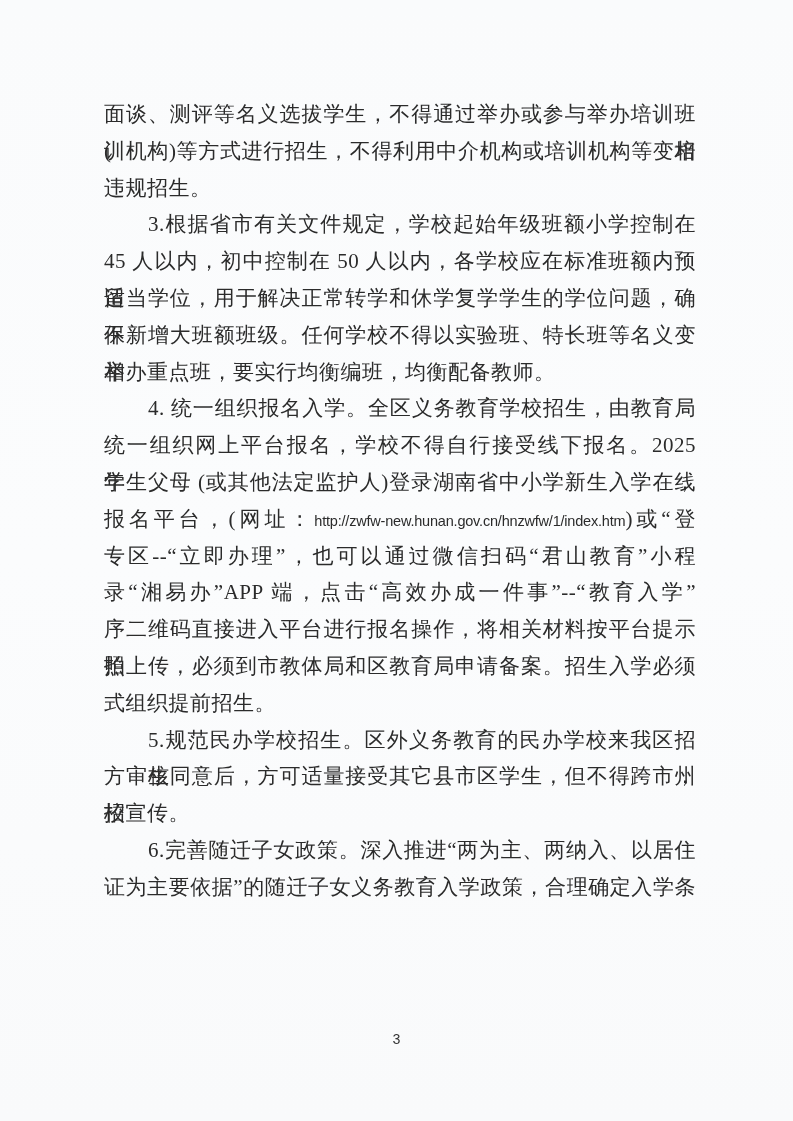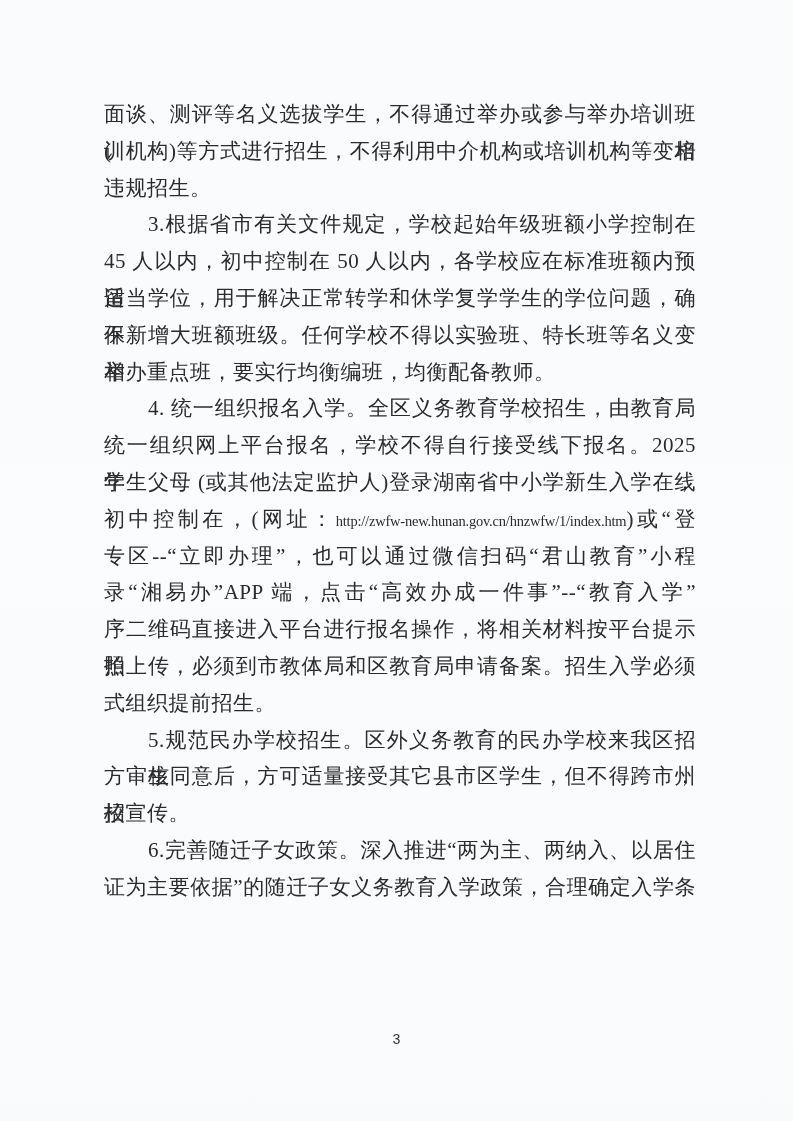--- a/index.html
+++ b/index.html
@@ -45,21 +45,21 @@
   .end {
     text-align: right;
     text-align-last: left;
   }
   
   .ind {
     padding-left: 44px;
     font-family: Liberation Serif, serif;
   }
   .url {
-    font-family: Liberation Serif, serif;
+    font-family: Liberation Sans, sans-serif;
     font-size: 14.5px;
     letter-spacing: -0.2px;
   }
   .page-number {
     position: absolute;
     top: 1032px;
     left: 0;
     width: 793px;
     text-align: center;
     font-family: "Liberation Mono", monospace;
@@ -76,21 +76,21 @@
     <div class="ln j">训机构)等方式进行招生，不得利用中介机构或培训机构等变相</div>
     <div class="ln end">违规招生。</div>
     <div class="ln j ind">3.根据省市有关文件规定，学校起始年级班额小学控制在</div>
     <div class="ln j">45 人以内，初中控制在 50 人以内，各学校应在标准班额内预留</div>
     <div class="ln j">适当学位，用于解决正常转学和休学复学学生的学位问题，确保</div>
     <div class="ln j">不新增大班额班级。任何学校不得以实验班、特长班等名义变相</div>
     <div class="ln end">举办重点班，要实行均衡编班，均衡配备教师。</div>
     <div class="ln j ind">4. 统一组织报名入学。全区义务教育学校招生，由教育局</div>
     <div class="ln j">统一组织网上平台报名，学校不得自行接受线下报名。2025 年，</div>
     <div class="ln j">学生父母 (或其他法定监护人)登录湖南省中小学新生入学在线</div>
-    <div class="ln j"><span>初中控制在，(网址：</span><span class="url">http://zwfw-new.hunan.gov.cn/hnzwfw/1/index.htm</span><span>)或“登</span></div>
+    <div class="ln j"><span>报名平台，(网址：</span><span class="url">http://zwfw-new.hunan.gov.cn/hnzwfw/1/index.htm</span><span>)或“登</span></div>
     <div class="ln j">专区--“立即办理”，也可以通过微信扫码“君山教育”小程</div>
     <div class="ln j">录“湘易办”APP 端，点击“高效办成一件事”--“教育入学”</div>
     <div class="ln j">序二维码直接进入平台进行报名操作，将相关材料按平台提示拍</div>
     <div class="ln j">照上传，必须到市教体局和区教育局申请备案。招生入学必须</div>
     <div class="ln end">式组织提前招生。</div>
     <div class="ln j ind">5.规范民办学校招生。区外义务教育的民办学校来我区招生，</div>
     <div class="ln j">方审核同意后，方可适量接受其它县市区学生，但不得跨市州招</div>
     <div class="ln end">校宣传。</div>
     <div class="ln j ind">6.完善随迁子女政策。深入推进“两为主、两纳入、以居住</div>
     <div class="ln j">证为主要依据”的随迁子女义务教育入学政策，合理确定入学条</div>

